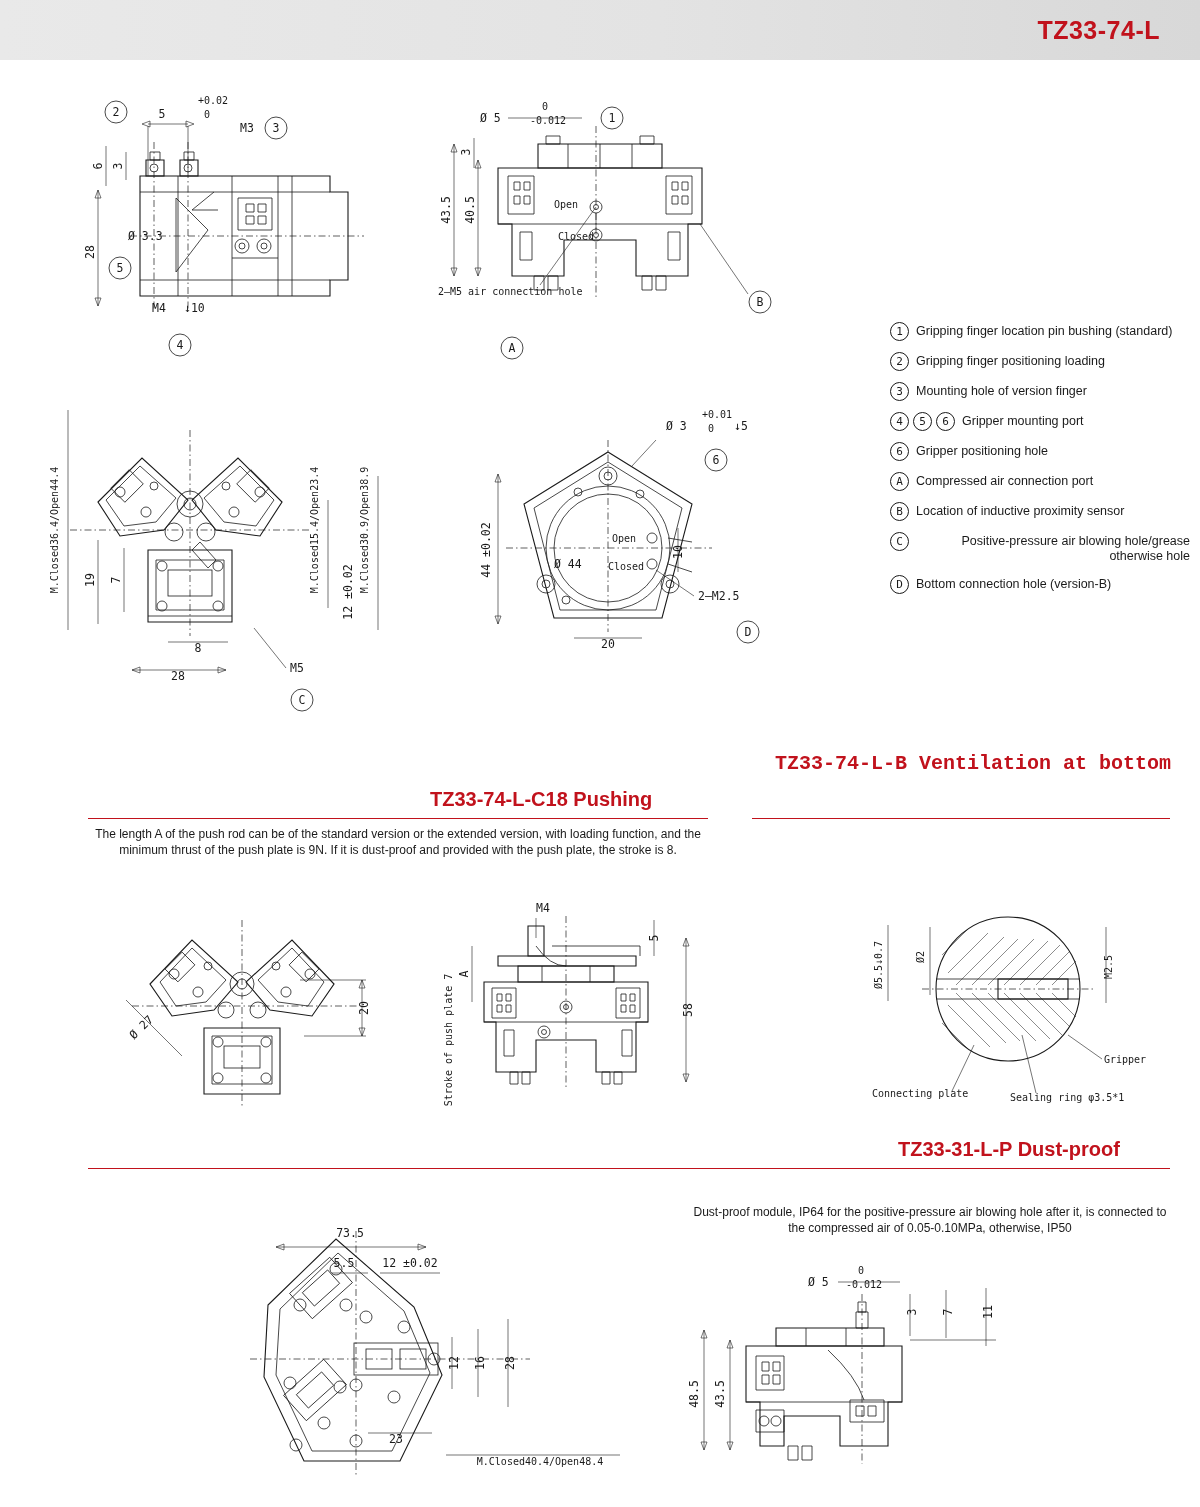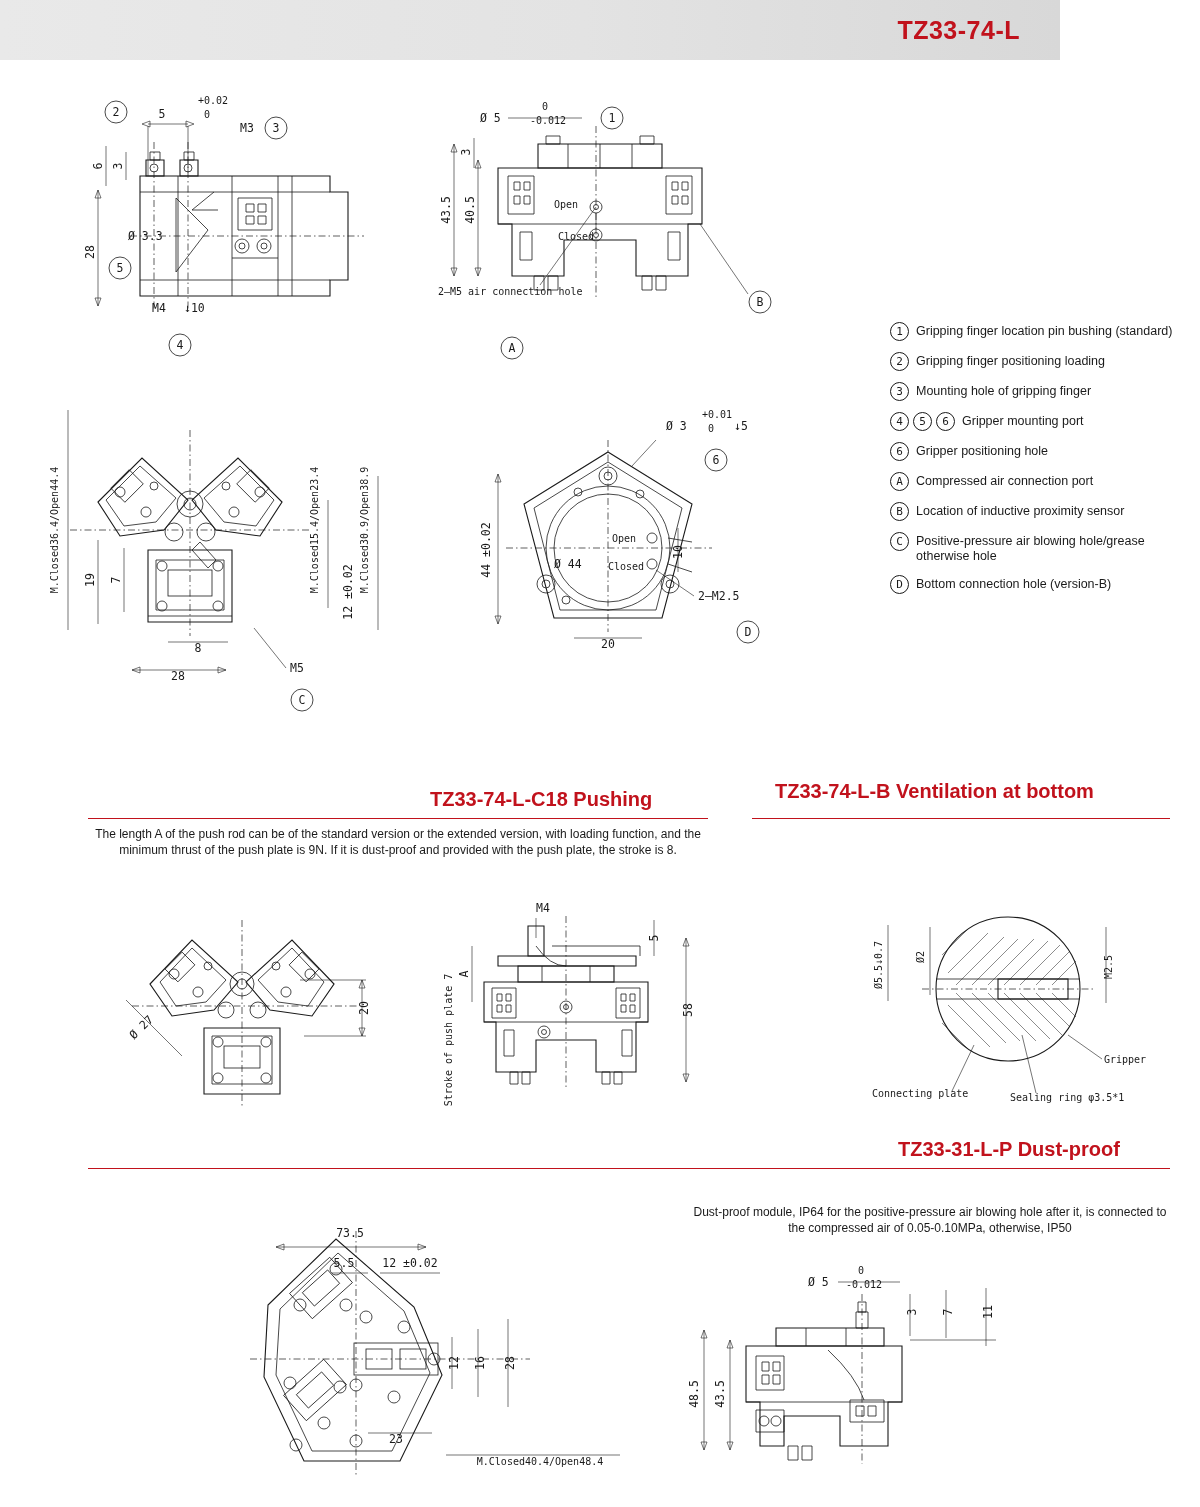--- a/index.html
+++ b/index.html
@@ -6,21 +6,21 @@
   html, body { margin:0; padding:0; }
   body {
     width:1200px; height:1507px;
     background:#ffffff;
     font-family:"Liberation Sans", sans-serif;
     color:#1a1a1a;
     position:relative;
     overflow:hidden;
   }
   .header {
-    position:absolute; left:0; top:0; width:1060px; height:60px;
+    position:absolute; left:0; top:0; width:1200px; height:60px;
     background:linear-gradient(to right,#e9e9e9 0%, #e3e3e3 55%, #d8d8d8 100%);
   }
   .header .title {
     position:absolute; right:40px; top:16px;
     font-size:25px; font-weight:bold; color:#c1121c; letter-spacing:0.5px;
   }
   .dwg { position:absolute; font-family:"DejaVu Sans Mono", monospace; }
   svg { display:block; overflow:visible; }
   .ln { stroke:#1a1a1a; fill:none; }
   .thin { stroke-width:0.8; }
@@ -33,21 +33,21 @@
 
   
   .legend { position:absolute; left:890px; top:322px; width:300px; }
   .legend-row { display:flex; align-items:flex-start; margin-bottom:11px; }
   .bub {
     width:19px; height:19px; border:1px solid #1a1a1a; border-radius:50%;
     font-size:11px; line-height:17px; text-align:center; flex:0 0 auto;
     font-family:"DejaVu Sans Mono", monospace; margin-right:7px; background:#fff;
   }
   .bub.multi { margin-right:4px; }
-  .legend-text { font-size:12.5px; line-height:15px; padding-top:2px; }
+  .legend-text { font-size:12.5px; line-height:15px; padding-top:2px;text-align:right; }
 
   
   .sec-head {
     position:absolute; font-size:20px; font-weight:bold; color:#c1121c;
   }
   .rule { position:absolute; border-top:1.5px solid #c1121c; }
   .sec-note {
     position:absolute; font-size:12px; line-height:16px; text-align:center; color:#1a1a1a;
   }
 </style>
@@ -321,21 +321,21 @@
   <div class="legend-row">
     <div class="bub">1</div>
     <div class="legend-text">Gripping finger location pin bushing (standard)</div>
   </div>
   <div class="legend-row">
     <div class="bub">2</div>
     <div class="legend-text">Gripping finger positioning loading</div>
   </div>
   <div class="legend-row">
     <div class="bub">3</div>
-    <div class="legend-text">Mounting hole of gripping finger</div>
+    <div class="legend-text">Mounting hole of version finger</div>
   </div>
   <div class="legend-row">
     <div class="bub multi">4</div>
     <div class="bub multi">5</div>
     <div class="bub">6</div>
     <div class="legend-text">Gripper mounting port</div>
   </div>
   <div class="legend-row">
     <div class="bub">6</div>
     <div class="legend-text">Gripper positioning hole</div>
@@ -355,21 +355,21 @@
   <div class="legend-row">
     <div class="bub">D</div>
     <div class="legend-text">Bottom connection hole (version-B)</div>
   </div>
 </div>
 
 <div class="sec-head" style="left:430px; top:788px;text-align:right;">TZ33-74-L-C18 Pushing</div>
 <div class="rule" style="left:88px; top:818px; width:620px;"></div>
 <div class="sec-note" style="left:88px; top:826px; width:620px;">The length A of the push rod can be of the standard version or the extended version, with loading function, and the minimum thrust of the push plate is 9N. If it is dust-proof and provided with the push plate, the stroke is 8.</div>
 
-<div class="sec-head" style="left:775px; top:780px;">TZ33-74-L-B Ventilation at bottom</div>
+<div class="sec-head" style="left:775px; top:752px;font-family:Liberation Mono, monospace;">TZ33-74-L-B Ventilation at bottom</div>
 <div class="rule" style="left:752px; top:818px; width:418px;"></div>
 
 <div class="sec-head" style="left:898px; top:1138px;">TZ33-31-L-P Dust-proof</div>
 <div class="rule" style="left:88px; top:1168px; width:1082px;"></div>
 <div class="sec-note" style="left:690px; top:1204px; width:480px; text-align:center;">Dust-proof module, IP64 for the positive-pressure air blowing hole after it, is connected to the compressed air of 0.05-0.10MPa, otherwise, IP50</div>
 
 <div class="dwg" style="left:90px; top:900px;">
 <svg width="320" height="220" viewBox="0 0 320 220">
   <text class="txt" x="278" y="108" transform="rotate(-90 278 108)" text-anchor="middle">20</text>
   <path class="dim" d="M272 80 V136"></path>

